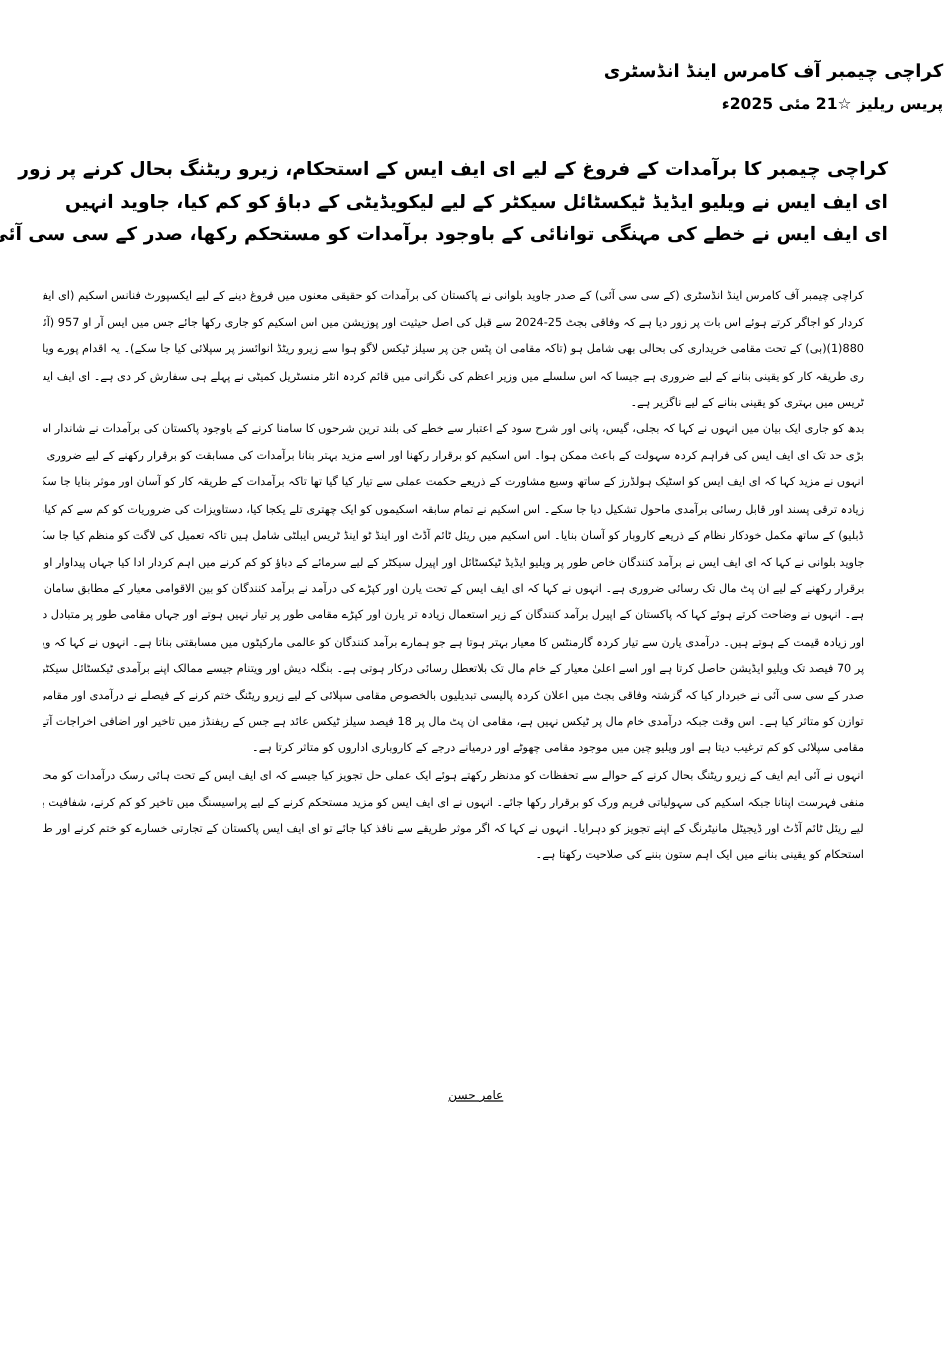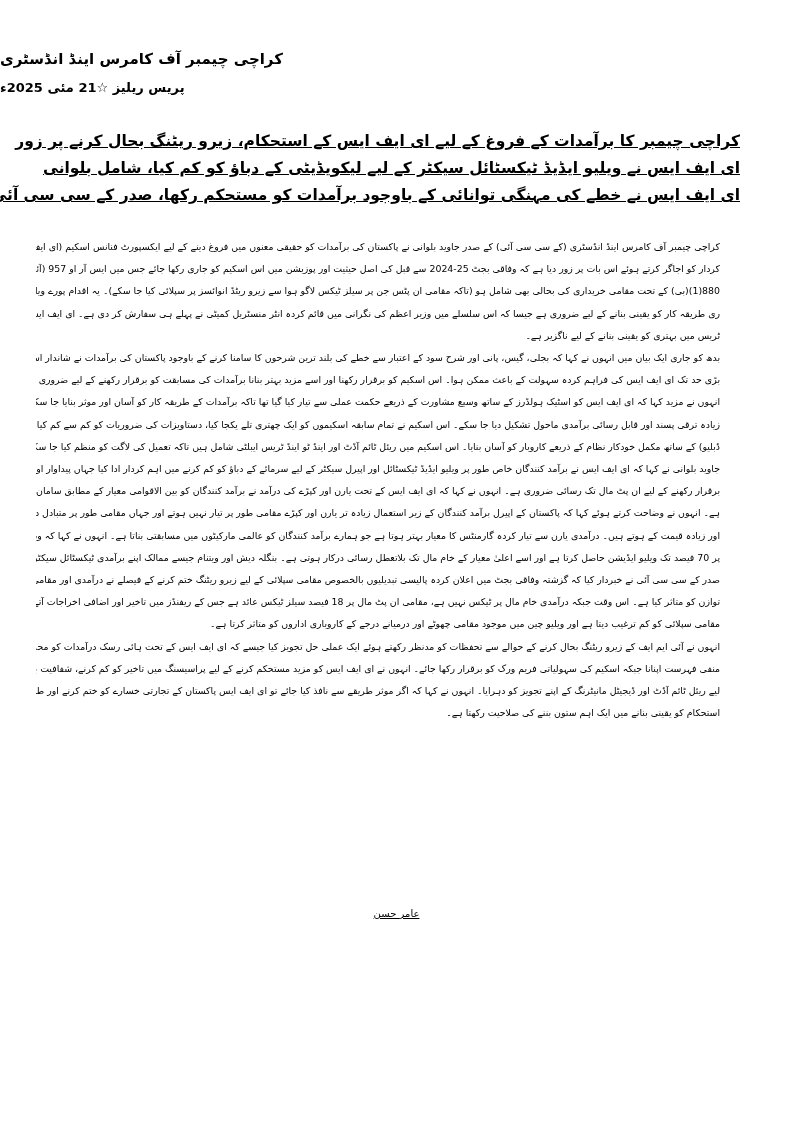--- a/index.html
+++ b/index.html
@@ -1,23 +1,23 @@
 <!DOCTYPE html>
 <html><head>
 <meta charset="utf-8">
 <style>
   html, body { margin:0; padding:0; background:#ffffff; }
   body { width:793px; height:1122px; position:relative; overflow:hidden; color:#000; font-family:"DejaVu Sans", sans-serif; }
   .page { position:absolute; left:0; top:0; width:793px; height:1122px; background:#fff; }
-  .hdr { position:absolute; left:0; width:786px; text-align:left; direction:rtl; font-weight:bold; }
+  .hdr { position:absolute; left:0; width:786px; text-align:right; direction:rtl; font-weight:bold; }
   .org { top:50px; font-size:15px; }
   .release { top:80px; font-size:13px; }
   .release .date-year { }
   .headline { position:absolute; left:60px; width:680px; top:128px; direction:rtl; text-align:center; font-weight:bold; font-size:15.5px; line-height:27px; }
-  .headline .hl-line { display:block; white-space:nowrap;text-decoration:underline; }
+  .headline .hl-line { display:block; white-space:nowrap; }
   .body { position:absolute; left:36px; width:712px; top:236px; direction:rtl; text-align:justify; font-size:9.4px; line-height:22.2px; }
   .body p { margin:0; text-indent:28px; }
   .body p .ln { display:block; white-space:nowrap; overflow:hidden; text-align:justify; text-align-last:justify; }
   .body p .ln.last { text-align-last:right; }
   .sig { position:absolute; left:0; width:793px; direction:rtl; text-align:center; font-size:10px; }
   .sig-name { top:908px;text-decoration:underline; }
   .sig-title { top:933px; }
 </style>
 </head>
 <body>
@@ -27,21 +27,21 @@
   <div class="hdr org">کراچی چیمبر آف کامرس اینڈ انڈسٹری</div>
 
   <div class="hdr release">
     <span>پریس ریلیز</span>
     <span>☆</span><span>21 مئی</span>
     <span class="date-year">2025</span><span>ء</span>
   </div>
 
   <div class="headline">
     <span class="hl-line">کراچی چیمبر کا برآمدات کے فروغ کے لیے ای ایف ایس کے استحکام، زیرو ریٹنگ بحال کرنے پر زور</span>
-    <span class="hl-line">ای ایف ایس نے ویلیو ایڈیڈ ٹیکسٹائل سیکٹر کے لیے لیکویڈیٹی کے دباؤ کو کم کیا، شامل بلوانی</span>
+    <span class="hl-line">ای ایف ایس نے ویلیو ایڈیڈ ٹیکسٹائل سیکٹر کے لیے لیکویڈیٹی کے دباؤ کو کم کیا، جاوید انہیں</span>
     <span class="hl-line">ای ایف ایس نے خطے کی مہنگی توانائی کے باوجود برآمدات کو مستحکم رکھا، صدر کے سی سی آئی</span>
   </div>
 
   <div class="body">
     <p>
       <span class="ln">کراچی چیمبر آف کامرس اینڈ انڈسٹری (کے سی سی آئی) کے صدر جاوید بلوانی نے پاکستان کی برآمدات کو حقیقی معنوں میں فروغ دینے کے لیے ایکسپورٹ فنانس اسکیم (ای ایف ایس) کے اہم</span>
       <span class="ln">کردار کو اجاگر کرتے ہوئے اس بات پر زور دیا ہے کہ وفاقی بجٹ 25-2024 سے قبل کی اصل حیثیت اور پوزیشن میں اس اسکیم کو جاری رکھا جائے جس میں ایس آر او 957 (آئی)/2021 کے سیکشن</span>
       <span class="ln">880(1)(بی) کے تحت مقامی خریداری کی بحالی بھی شامل ہو (تاکہ مقامی ان پٹس جن پر سیلز ٹیکس لاگو ہوا سے زیرو ریٹڈ انوائسز پر سپلائی کیا جا سکے)۔ یہ اقدام پورے ویلیو چین میں قدر روانی، مسابقت اور</span>
       <span class="ln">ری طریقہ کار کو یقینی بنانے کے لیے ضروری ہے جیسا کہ اس سلسلے میں وزیر اعظم کی نگرانی میں قائم کردہ انٹر منسٹریل کمیٹی نے پہلے ہی سفارش کر دی ہے۔ ای ایف ایس اسکیم برآمدات کے فروغ اور تجارتی</span>
       <span class="ln last">ٹریس میں بہتری کو یقینی بنانے کے لیے ناگزیر ہے۔</span>

